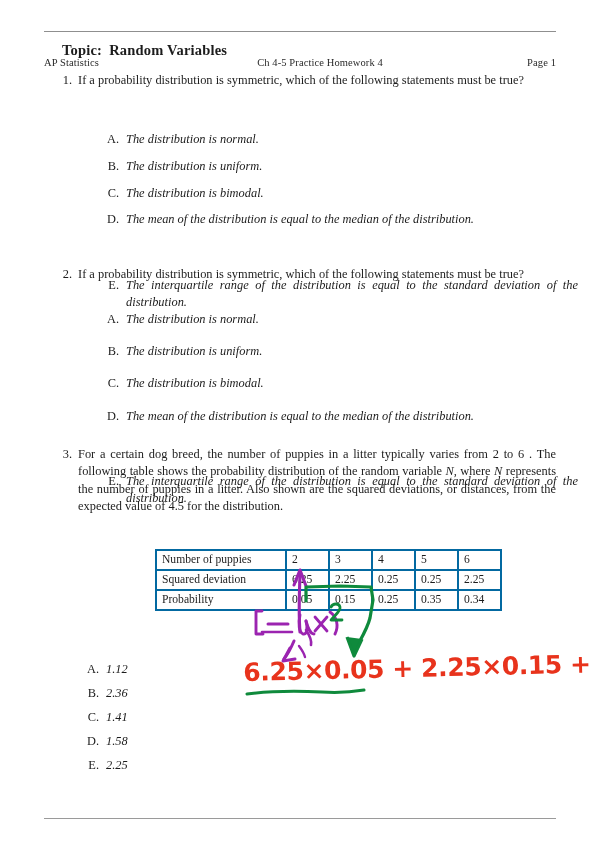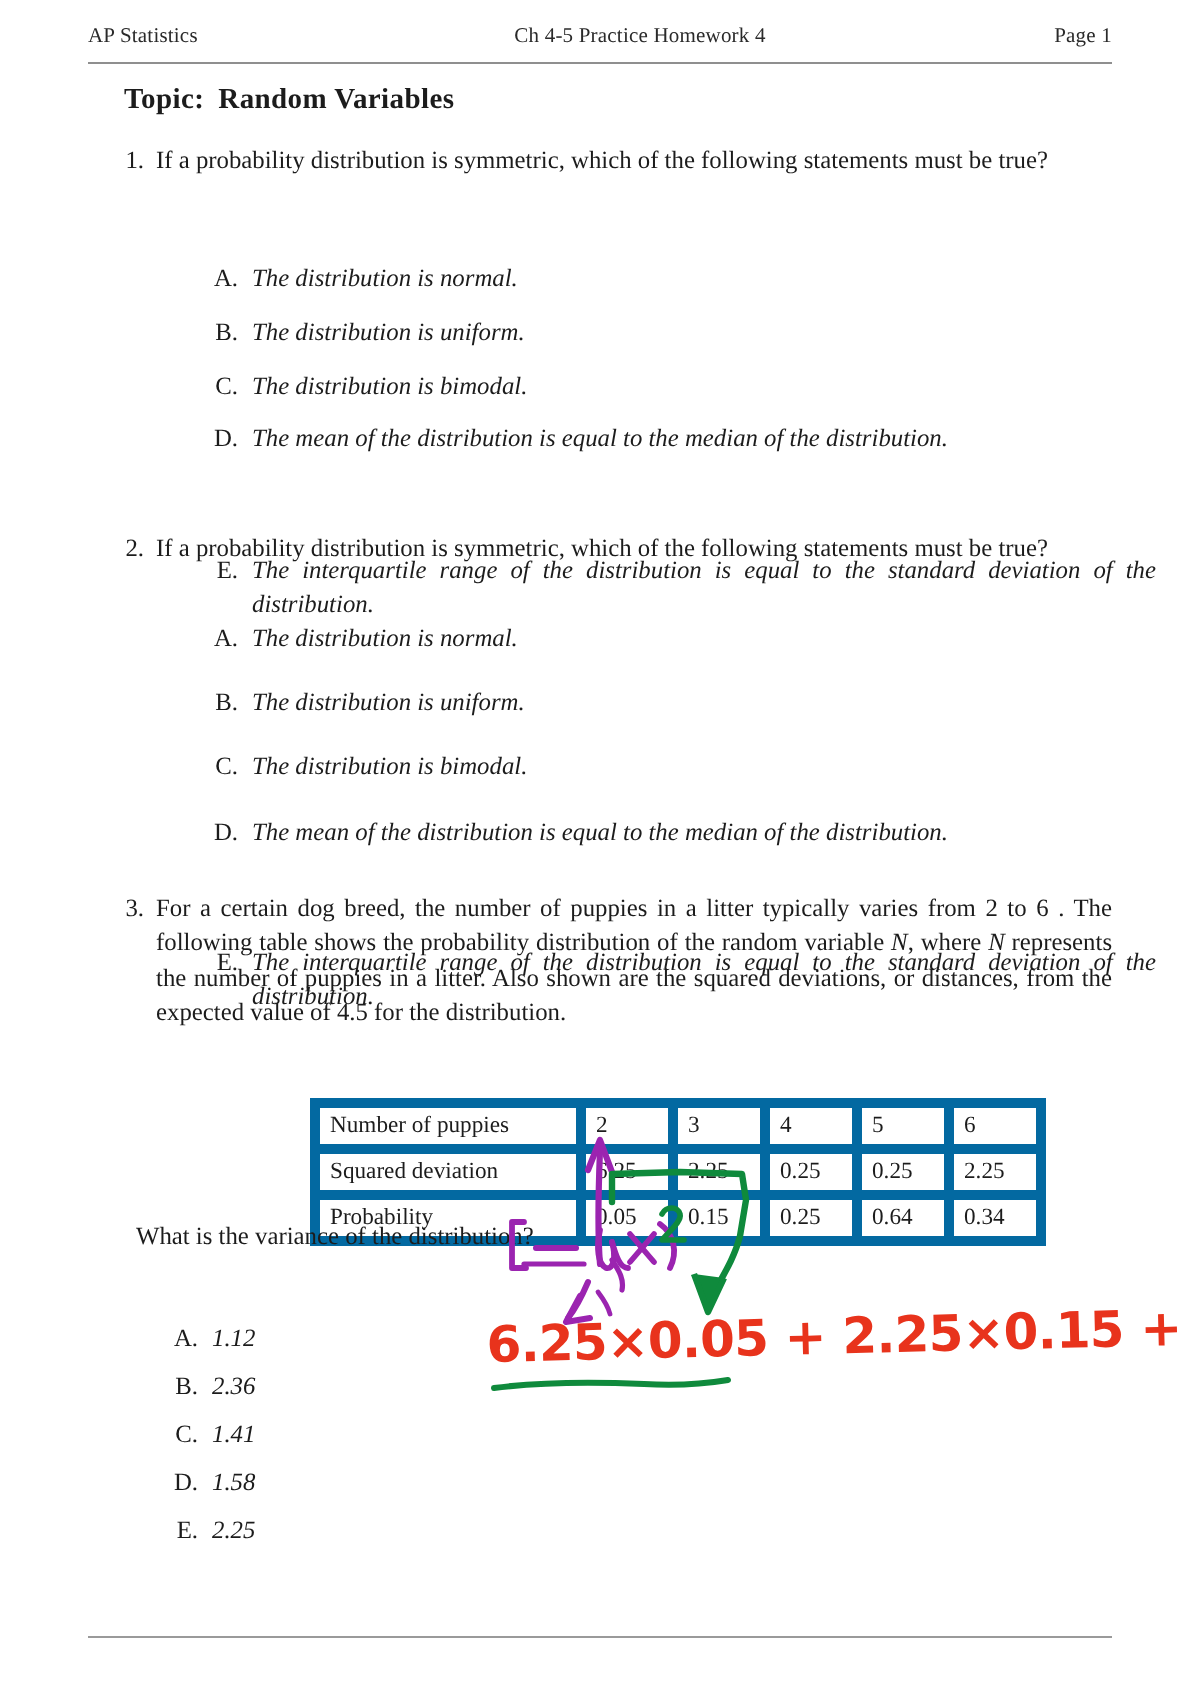--- a/index.html
+++ b/index.html
@@ -29,21 +29,21 @@
     left: 44px;
     top: 13px;
     width: 512px;
     display: flex;
     justify-content: space-between;
     align-items: baseline;
     font-size: 10.5px;
     color: #2a2a2a;
     letter-spacing: 0.1px;
   }
-  .header .h-center { margin-left: 14px; }
+  .header .h-center { margin-left: 14px; margin-top: 44px; }
   .header-rule {
     position: absolute;
     left: 44px;
     top: 31px;
     width: 512px;
     height: 1px;
     background: #8f8f8f;
   }
 
   
@@ -110,21 +110,21 @@
 
   
   .ptable {
     position: absolute;
     left: 155px;
     top: 549px;
     border-collapse: collapse;
     font-size: 11.6px;
   }
   .ptable td {
-    border: 5px solid #0369a1;
+    border: 2px solid #0369a1;
     padding: 1px 5px 2px 5px;
     height: 15px;
     line-height: 15px;
     white-space: nowrap;
   }
   .ptable td.rowhead {
     text-align: left;
     min-width: 118px;
   }
   .ptable td.val {
@@ -253,27 +253,26 @@
       <td class="val">2.25</td>
       <td class="val">0.25</td>
       <td class="val">0.25</td>
       <td class="val">2.25</td>
     </tr>
     <tr>
       <td class="rowhead">Probability</td>
       <td class="val">0.05</td>
       <td class="val">0.15</td>
       <td class="val">0.25</td>
-      <td class="val">0.64</td>
+      <td class="val">0.35</td>
       <td class="val">0.34</td>
     </tr>
   </tbody>
     </table>
 
-  <div class="prompt">What is the variance of the distribution?</div>
 
   <div class="answers">
     <div class="opt">
       <span class="o-let">A.</span>
       <span class="o-txt">1.12</span>
     </div>
     <div class="opt">
       <span class="o-let">B.</span>
       <span class="o-txt">2.36</span>
     </div>

